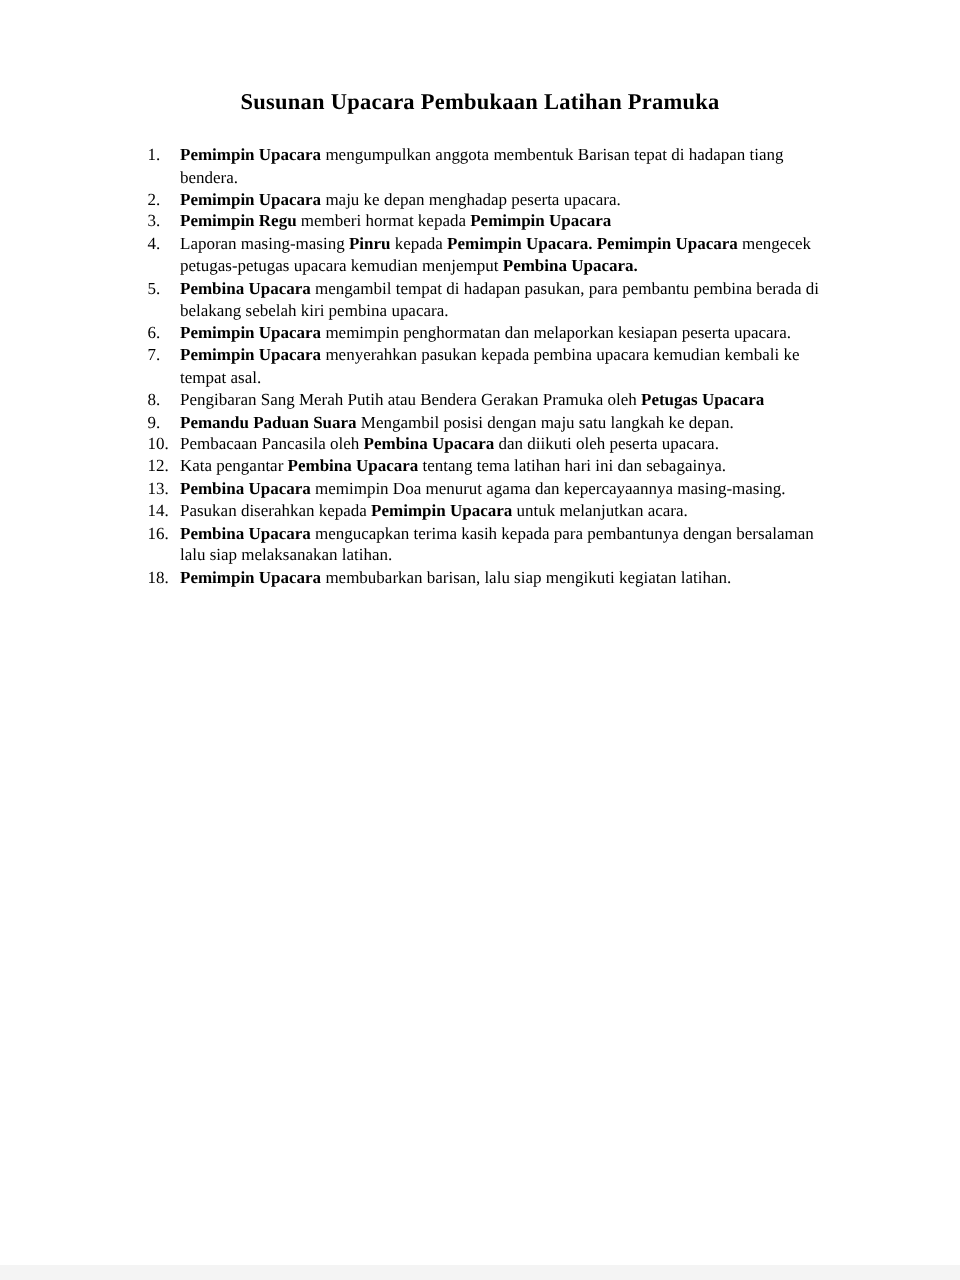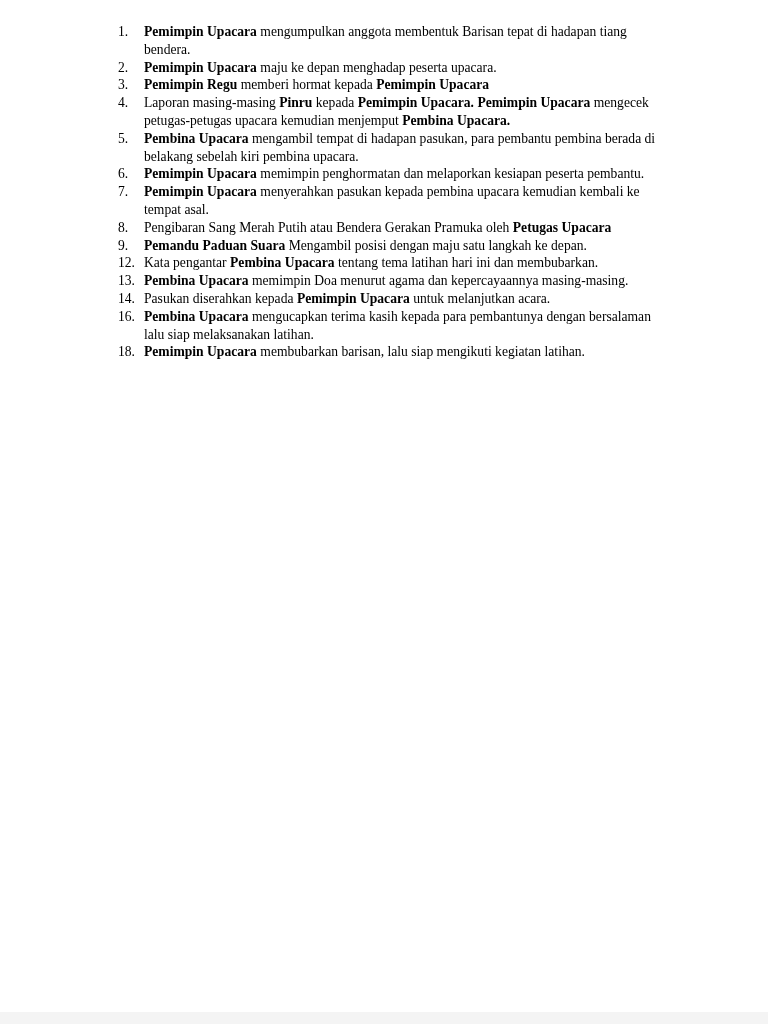--- a/index.html
+++ b/index.html
@@ -53,20 +53,21 @@
     bottom: 0;
     width: 100%;
     height: 12px;
     background: #f4f4f4;
   }
 </style>
 </head>
 <body>
 
 <div class="page">
+  <h1 class="doc-title">Susunan Upacara Pembukaan Latihan Pramuka</h1>
 
   <ol class="ceremony-list">
       <li class="item">
         <span class="num">1.</span>
         <span class="body"><b>Pemimpin Upacara</b><span> mengumpulkan anggota membentuk Barisan tepat di hadapan tiang bendera.</span></span>
       </li>
       <li class="item">
         <span class="num">2.</span>
         <span class="body"><b>Pemimpin Upacara</b><span> maju ke depan menghadap peserta upacara.</span></span>
       </li>
@@ -77,37 +78,41 @@
       <li class="item">
         <span class="num">4.</span>
         <span class="body"><span>Laporan masing-masing </span><b>Pinru</b><span> kepada </span><b>Pemimpin Upacara. Pemimpin Upacara</b><span> mengecek petugas-petugas upacara kemudian menjemput </span><b>Pembina Upacara.</b></span>
       </li>
       <li class="item">
         <span class="num">5.</span>
         <span class="body"><b>Pembina Upacara</b><span> mengambil tempat di hadapan pasukan, para pembantu pembina berada di belakang sebelah kiri pembina upacara.</span></span>
       </li>
       <li class="item">
         <span class="num">6.</span>
-        <span class="body"><b>Pemimpin Upacara</b><span> memimpin penghormatan dan melaporkan kesiapan peserta pembantu.</span></span>
+        <span class="body"><b>Pemimpin Upacara</b><span> memimpin penghormatan dan melaporkan kesiapan peserta upacara.</span></span>
       </li>
       <li class="item">
         <span class="num">7.</span>
         <span class="body"><b>Pemimpin Upacara</b><span> menyerahkan pasukan kepada pembina upacara kemudian kembali ke tempat asal.</span></span>
       </li>
       <li class="item">
         <span class="num">8.</span>
         <span class="body"><span>Pengibaran Sang Merah Putih atau Bendera Gerakan Pramuka oleh </span><b>Petugas Upacara</b></span>
       </li>
       <li class="item">
         <span class="num">9.</span>
         <span class="body"><b>Pemandu Paduan Suara</b><span> Mengambil posisi dengan maju satu langkah ke depan.</span></span>
       </li>
       <li class="item">
+        <span class="num">10.</span>
+        <span class="body"><span>Pembacaan Pancasila oleh </span><b>Pembina Upacara</b><span> dan diikuti oleh peserta upacara.</span></span>
+      </li>
+      <li class="item">
         <span class="num">12.</span>
-        <span class="body"><span>Kata pengantar </span><b>Pembina Upacara</b><span> tentang tema latihan hari ini dan membubarkan.</span></span>
+        <span class="body"><span>Kata pengantar </span><b>Pembina Upacara</b><span> tentang tema latihan hari ini dan sebagainya.</span></span>
       </li>
       <li class="item">
         <span class="num">13.</span>
         <span class="body"><b>Pembina Upacara</b><span> memimpin Doa menurut agama dan kepercayaannya masing-masing.</span></span>
       </li>
       <li class="item">
         <span class="num">14.</span>
         <span class="body"><span>Pasukan diserahkan kepada </span><b>Pemimpin Upacara</b><span> untuk melanjutkan acara.</span></span>
       </li>
       <li class="item">

